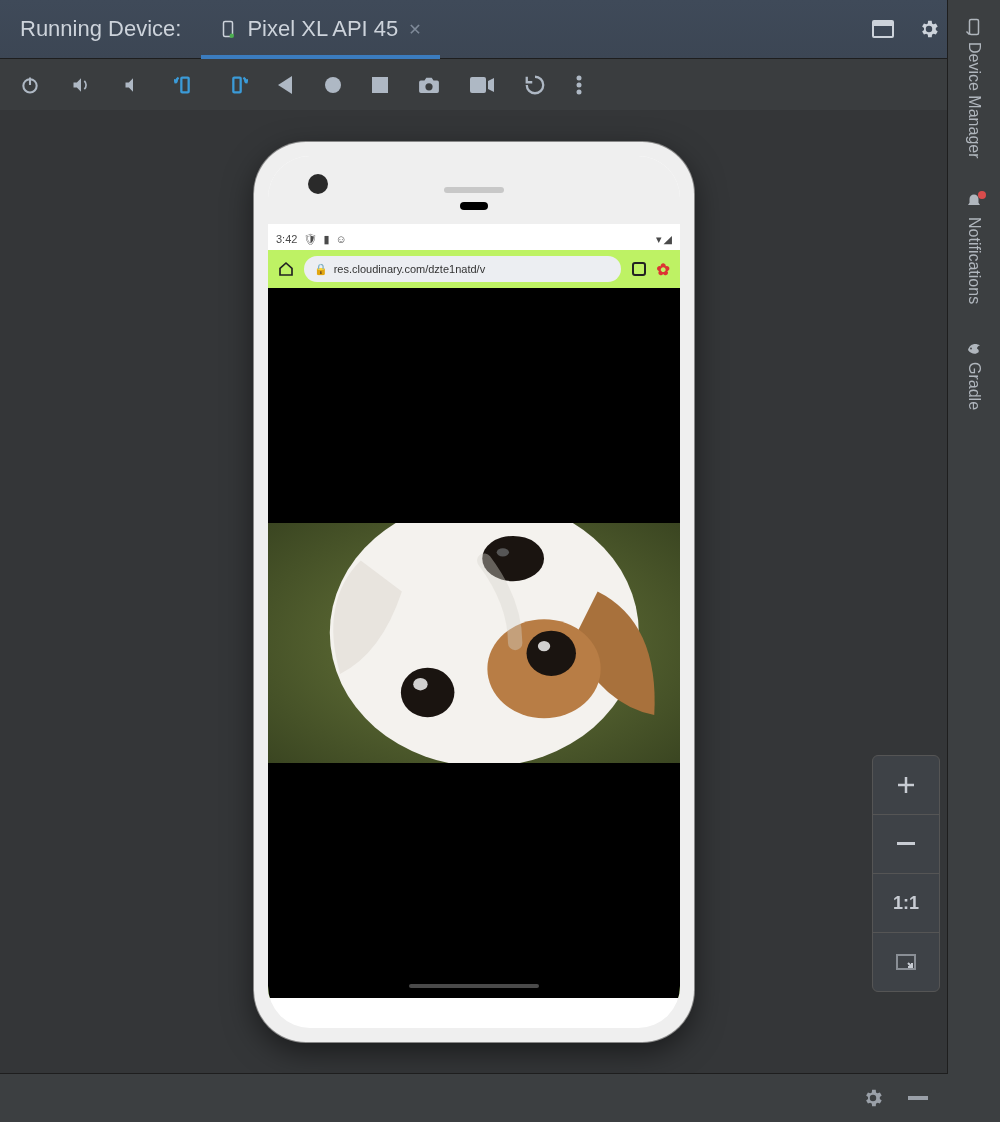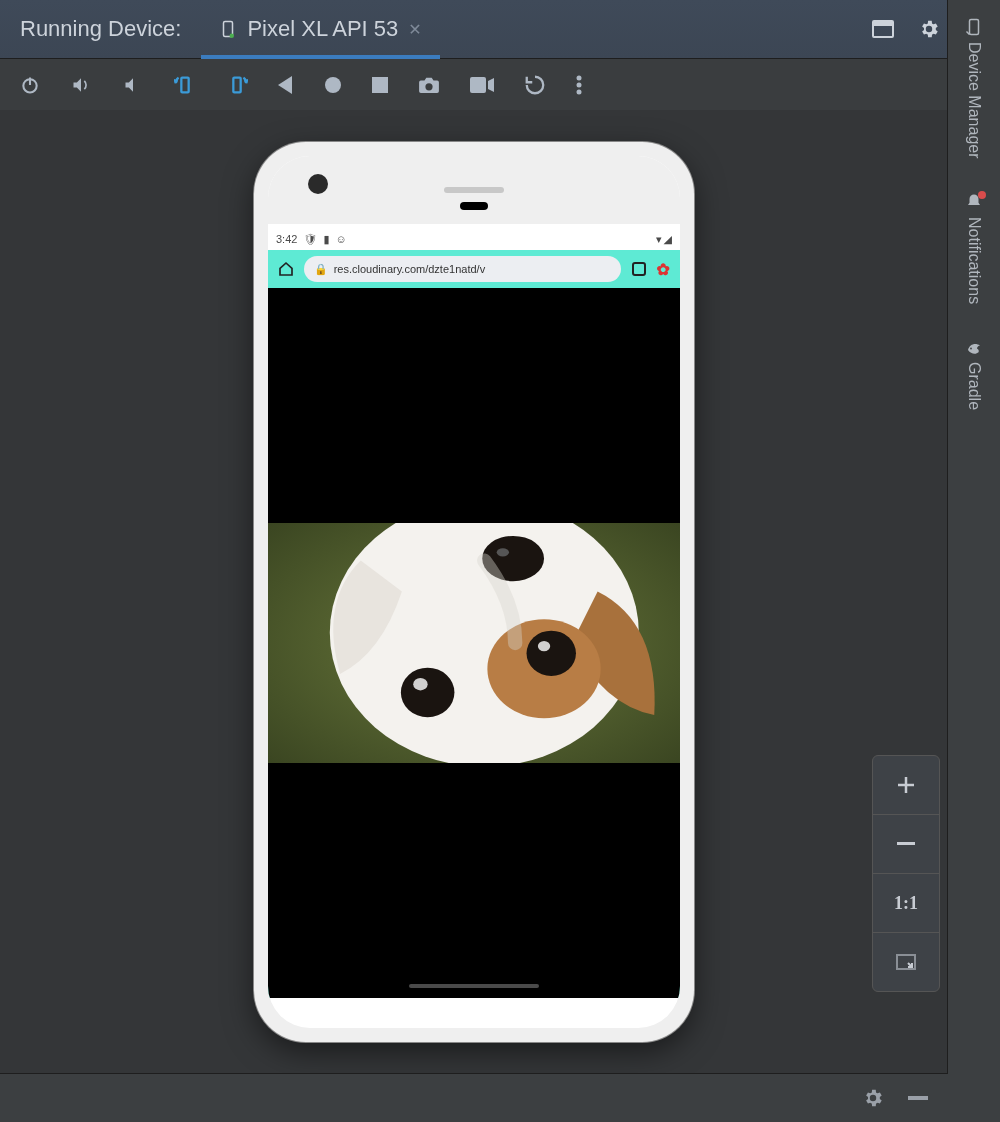--- a/index.html
+++ b/index.html
@@ -75,21 +75,21 @@
     position:absolute;inset:14px;border-radius:42px;background:#fff;overflow:hidden;
   }
   .phone-top{
     height:68px;display:flex;align-items:center;justify-content:center;position:relative;
     background:#efefef;
   }
   .camera{position:absolute;left:40px;top:18px;width:20px;height:20px;border-radius:50%;background:#2a2a2a;}
   .earpiece{width:60px;height:6px;border-radius:3px;background:#c8c8c8;}
   .sensor{position:absolute;top:46px;left:50%;transform:translateX(-50%);width:28px;height:8px;border-radius:4px;background:#000;}
   .screen{
-    position:absolute;top:72px;left:0;right:0;bottom:30px;background:#5eead4;
+    position:absolute;top:72px;left:0;right:0;bottom:30px;background:#bef264;
     display:flex;flex-direction:column;
   }
   .statusbar{
     height:22px;font-size:11px;color:#4a4a4a;background:#fff;
     display:flex;align-items:center;justify-content:space-between;padding:0 8px;
   }
   .statusbar .sb-left{display:flex;gap:6px;align-items:center;}
   .statusbar .sb-right{display:flex;gap:2px;align-items:center;}
   .chromebar{
     height:38px;display:flex;align-items:center;gap:10px;padding:0 10px;
@@ -141,21 +141,21 @@
 </head>
 <body>
 
 <div class="header">
   <div class="header-title">Running Device:</div>
   <div class="tab">
     <svg width="18" height="18" viewBox="0 0 24 24">
       <rect x="6" y="2" width="12" height="20" rx="2" fill="none" stroke="#cdd3db" stroke-width="2"></rect>
       <circle cx="17" cy="21" r="3" fill="#4caf50"></circle>
     </svg>
-    <span>Pixel XL API 53</span>
+    <span>Pixel XL API 45</span>
     <span class="close">✕</span>
   </div>
   <div class="header-right">
     <span>
       <svg width="22" height="18" viewBox="0 0 22 18">
           <rect x="1" y="1" width="20" height="16" rx="1" fill="none" stroke="#cdd3db" stroke-width="2"></rect>
           <rect x="1" y="1" width="20" height="5" fill="#cdd3db"></rect>
         </svg>
     </span>
     <span>
@@ -328,21 +328,21 @@
         <line x1="9" y1="1" x2="9" y2="17"></line>
         <line x1="1" y1="9" x2="17" y2="9"></line>
       </svg>
     </div>
   <div>
       <svg width="18" height="4" viewBox="0 0 18 4">
         <rect width="18" height="3" fill="#c8ccd3"></rect>
       </svg>
     </div>
   <div>
-      <span style="font-size:18px;font-weight:600;font-family:Liberation Serif, serif;">1:1</span>
+      <span style="font-size:18px;font-weight:600;">1:1</span>
     </div>
   <div>
       <svg width="20" height="16" viewBox="0 0 20 16" fill="none" stroke="#8a8f96" stroke-width="2">
         <rect x="1" y="1" width="18" height="14"></rect>
         <path d="M12 9l4 4M16 9v4h-4" stroke="#c8ccd3"></path>
       </svg>
     </div>
 </div>
 
 <div class="rightbar">

